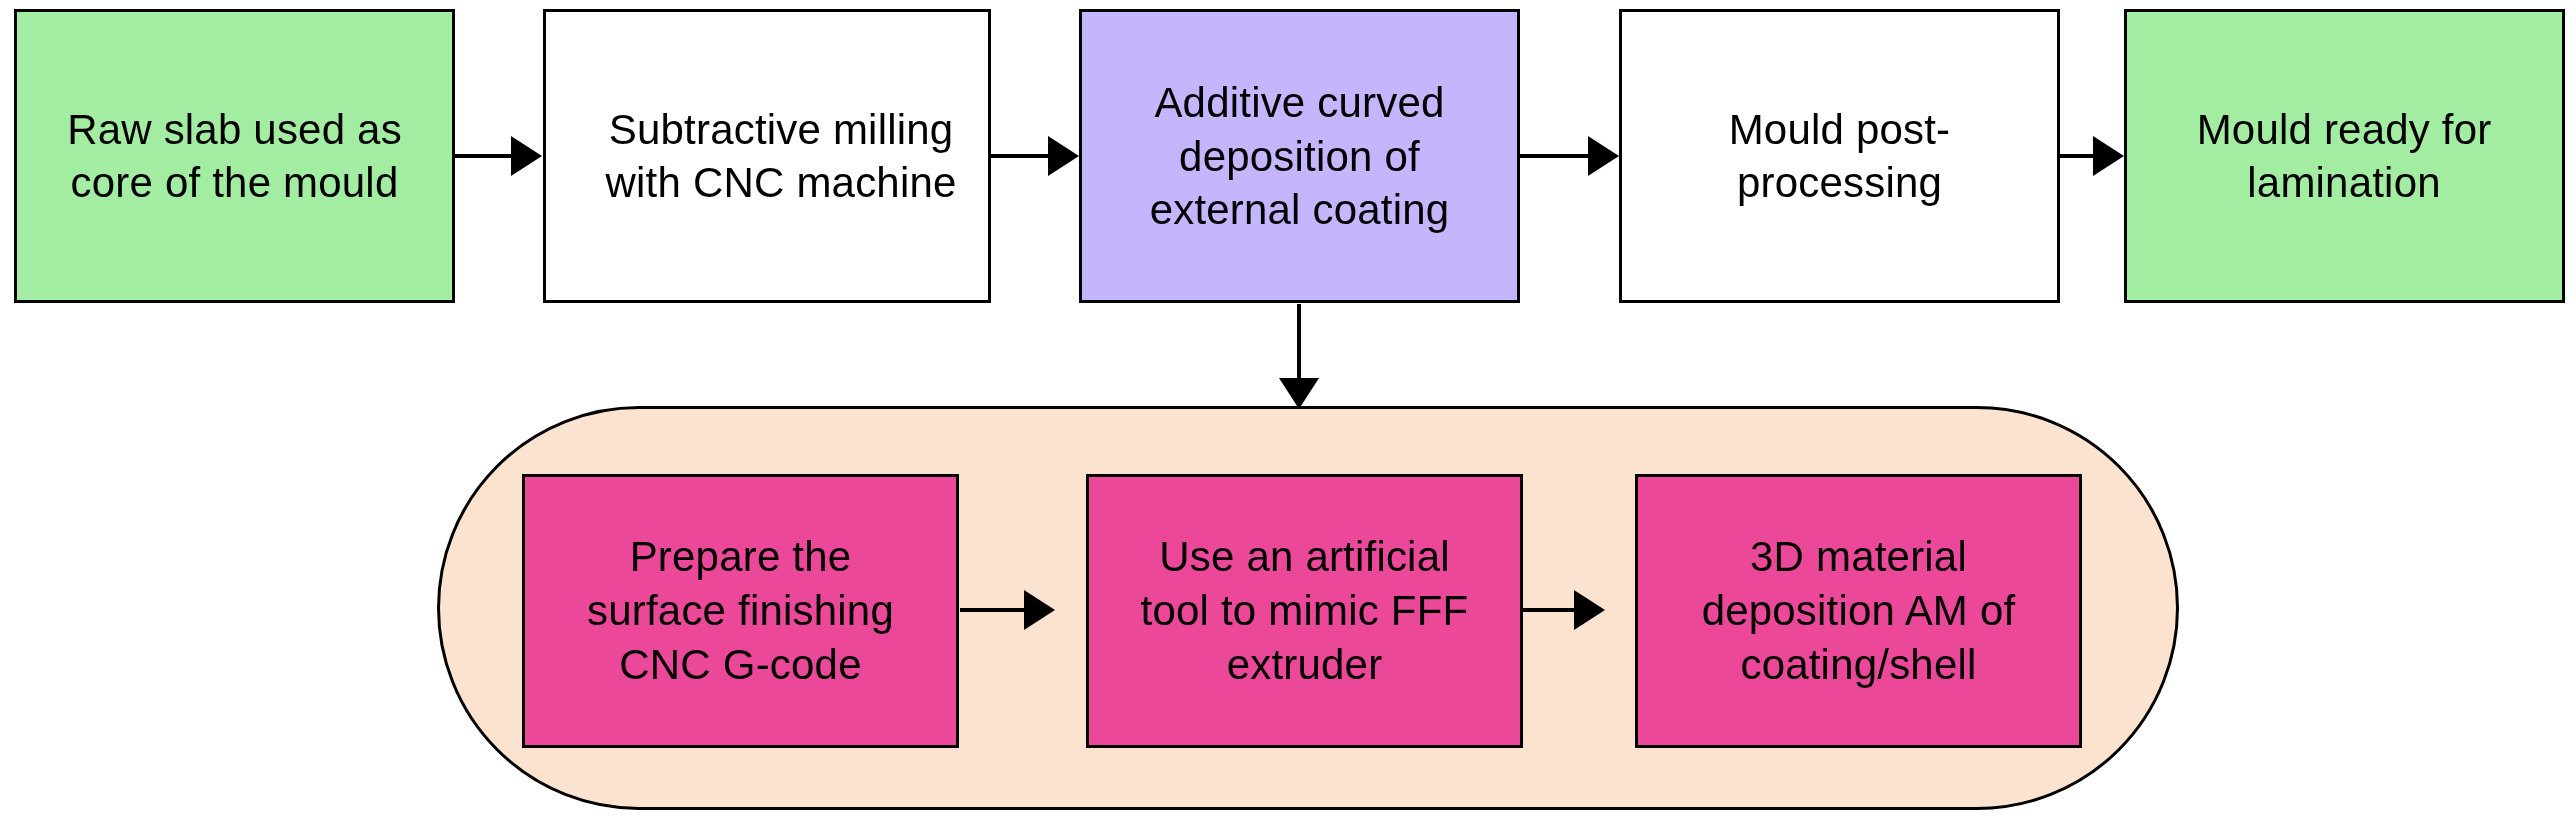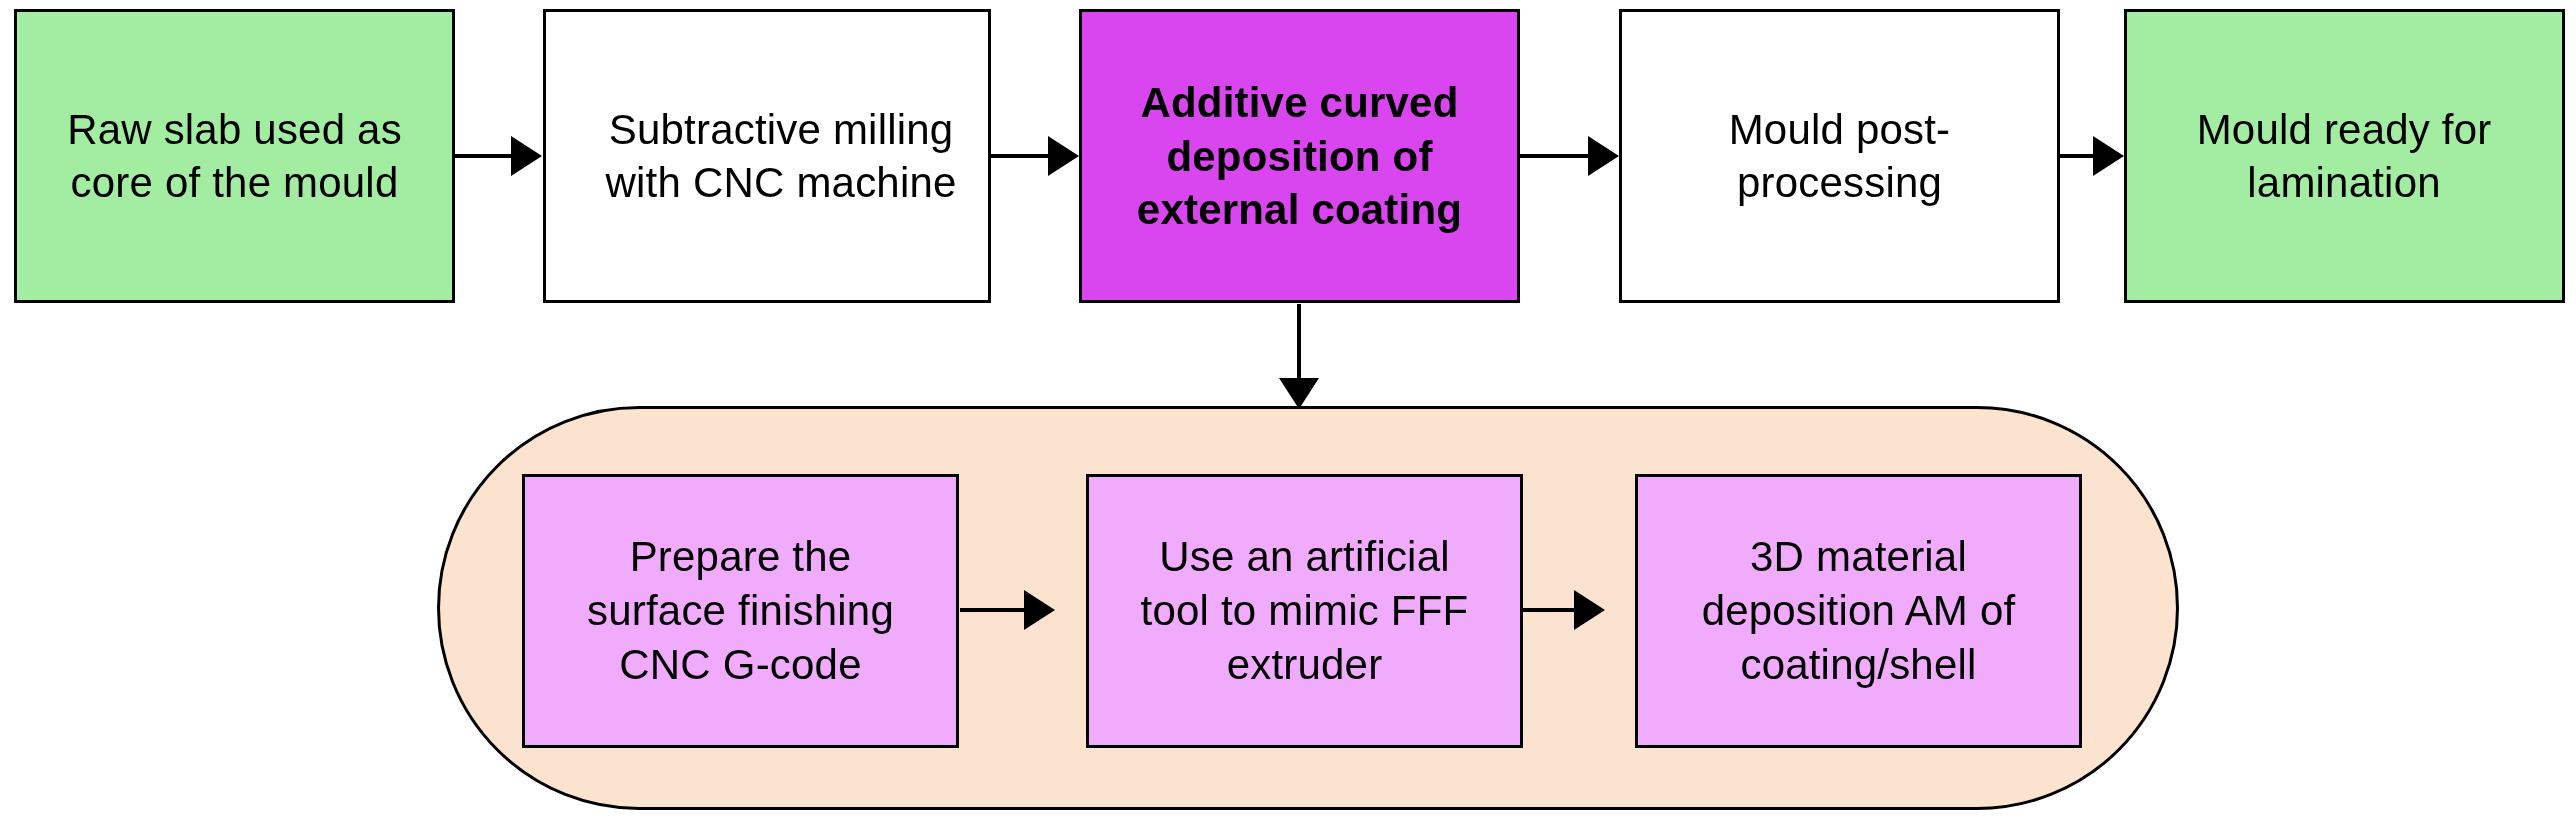--- a/index.html
+++ b/index.html
@@ -29,22 +29,22 @@
     justify-content: center;
     text-align: center;
     color: #000000;
     font-size: 42px;
     line-height: 1.28;
     letter-spacing: 0.2px;
     white-space: pre-line;
     padding: 3.1px 7.9px;
   }
   .node.green { background: #a3eda3; }
-  .node.peach { background: #d946ef; font-weight: bold; }
-  .node.sub   { border-width: 3.9px; background: #f0abfc; }
+  .node.peach { background: #c4b5fd; }
+  .node.sub   { border-width: 3.9px; background: #ec4899; }
 
   
   .group-shell {
     position: absolute;
     box-sizing: border-box;
     background: #fbe3d0;
     border: 3.9px solid #000000;
     border-radius: 212px;
   }
 

